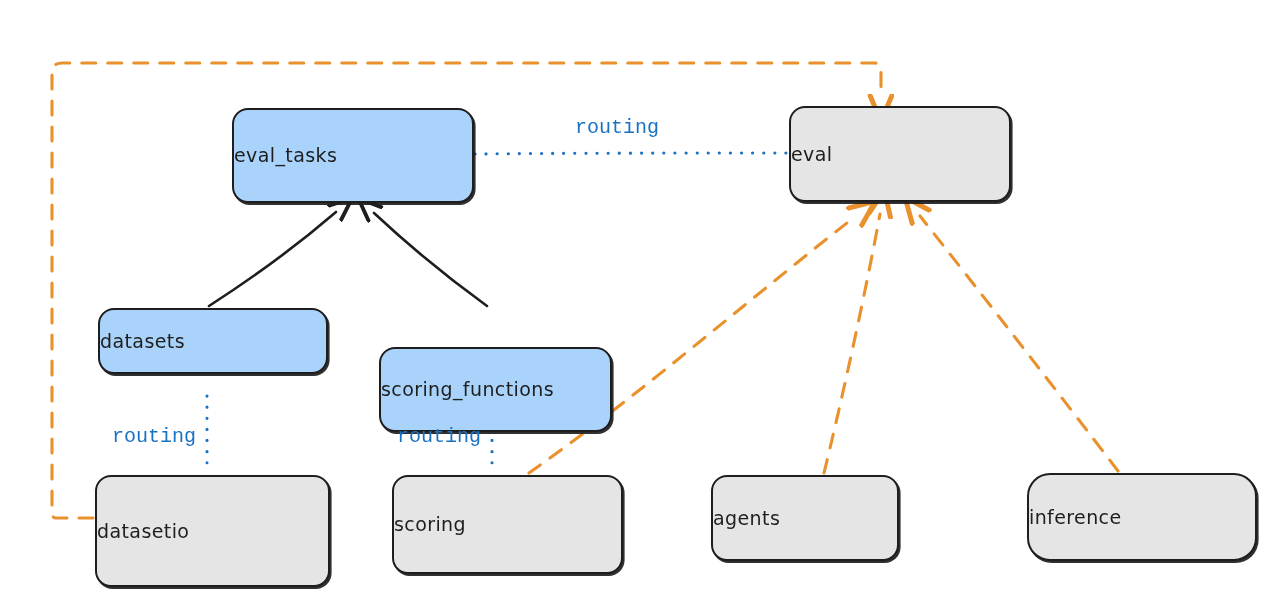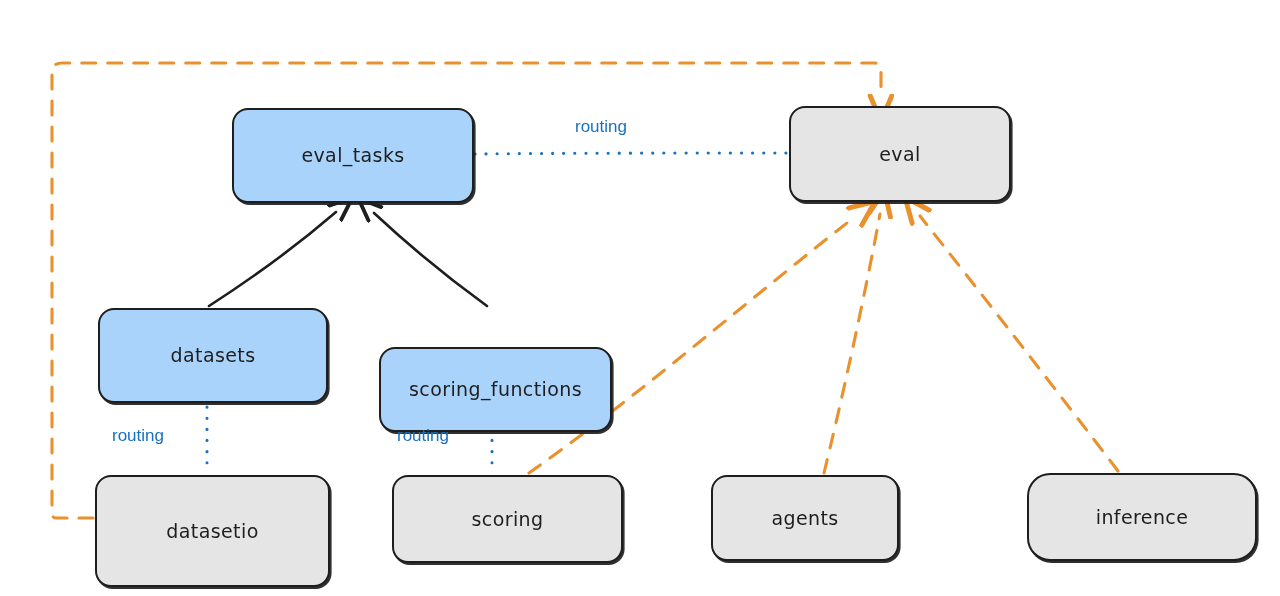--- a/index.html
+++ b/index.html
@@ -28,41 +28,41 @@
     height: 596px;
     pointer-events: none;
   }
   .node {
     position: absolute;
     box-sizing: border-box;
     border: 2.6px solid #1e1e1e;
     border-radius: 16px;
     display: flex;
     align-items: center;
-    justify-content: center;
+    justify-content: flex-start;
     text-align: center;
     z-index: 3;
     box-shadow: 1.6px 2px 0px 0px rgba(30,30,30,0.92);
   }
   .node .node-label {
     font-family: "DejaVu Sans", sans-serif;
     font-size: 19px;
     color: #1e1e1e;
     letter-spacing: 0.4px;
     line-height: 1;
     white-space: nowrap;
   }
   .node.blue  { background: #a9d3fa; }
   .node.green { background: #e5e5e5; }
 
   .edge-label {
     position: absolute;
     z-index: 4;
-    font-family: Liberation Sans, sans-serif;
-    font-size: 17px;
+    font-family: Liberation Mono, monospace;
+    font-size: 20px;
     color: #1971c2;
     white-space: nowrap;
     line-height: 1;
   }
 </style>
 </head>
 <body>
 
 <div id="canvas">
 
@@ -96,33 +96,33 @@
   </svg>
 
   <div class="node blue" style="left:232px; top:108px; width:242px; height:95px;">
     <span class="node-label">eval_tasks</span>
   </div>
 
   <div class="node green" style="left:789px; top:106px; width:222px; height:96px;">
     <span class="node-label">eval</span>
   </div>
 
-  <div class="node blue" style="left:98px; top:308px; width:230px; height:95px;">
+  <div class="node blue" style="left:98px; top:308px; width:230px; height:66px;">
     <span class="node-label">datasets</span>
   </div>
 
   <div class="node blue" style="left:379px; top:308px; width:233px; height:85px;margin-top:39px;">
     <span class="node-label">scoring_functions</span>
   </div>
 
   <div class="node green" style="left:95px; top:475px; width:235px; height:112px;">
     <span class="node-label">datasetio</span>
   </div>
 
-  <div class="node green" style="left:392px; top:475px; width:231px; height:88px;">
+  <div class="node green" style="left:392px; top:475px; width:231px; height:99px;">
     <span class="node-label">scoring</span>
   </div>
 
   <div class="node green" style="left:711px; top:475px; width:188px; height:86px;">
     <span class="node-label">agents</span>
   </div>
 
   <div class="node green" style="left:1027px; top:473px; width:230px; height:88px;border-radius:23px;">
     <span class="node-label">inference</span>
   </div>

